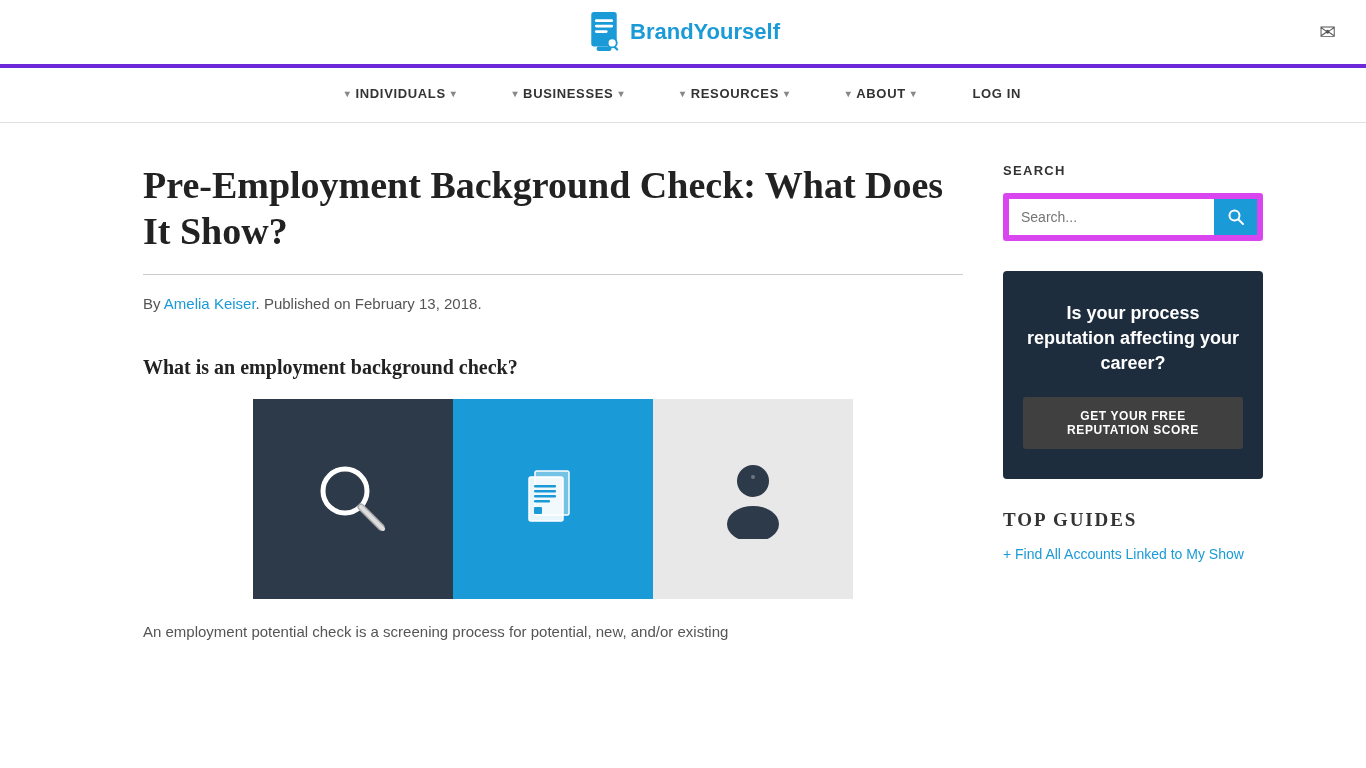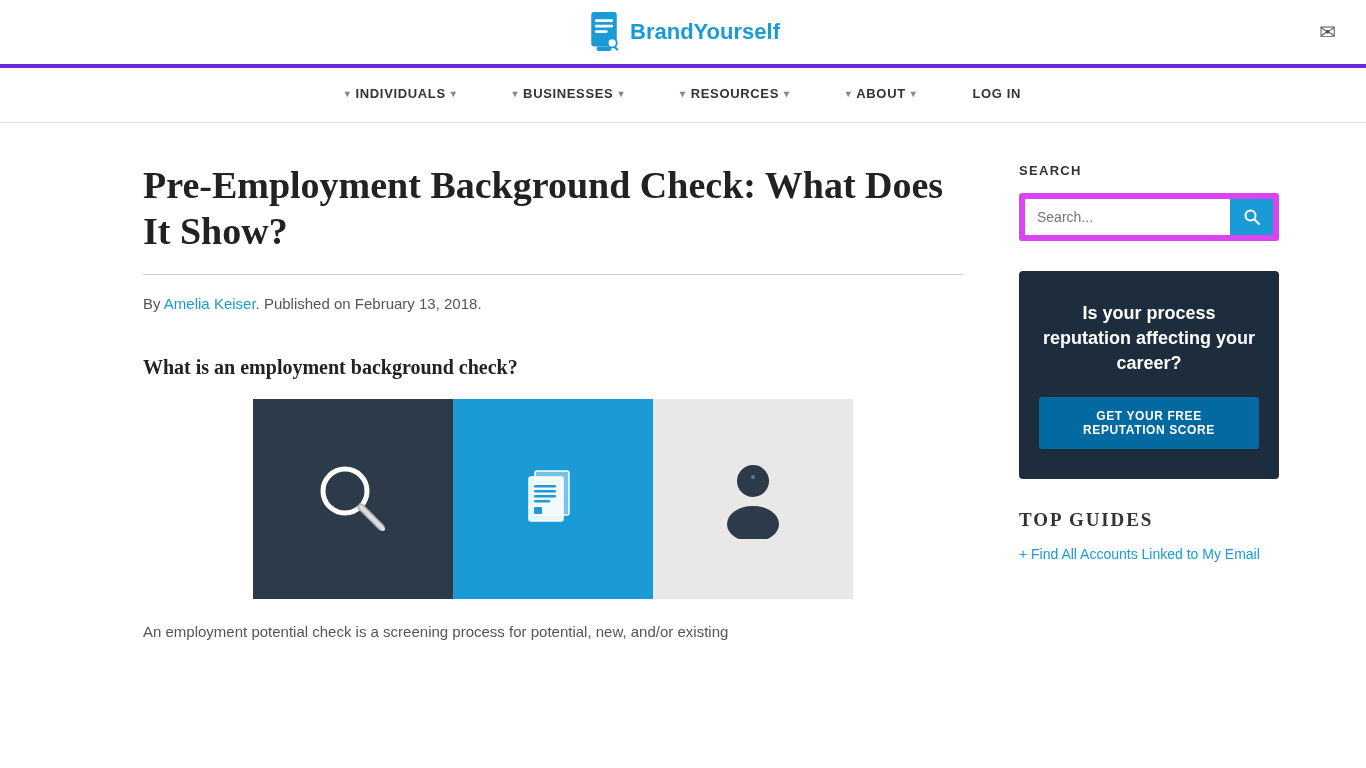--- a/index.html
+++ b/index.html
@@ -66,21 +66,21 @@
       border-bottom: 3px solid transparent;
     }
     .nav-item .arrow { font-size: 10px; color: #888; }
     .nav-item.login { font-weight: bold; }
 
     
     #main {
       max-width: 1280px;
       margin: 0 auto;
       display: flex;
-      gap: 56px;
+      gap: 40px;
       padding: 40px 40px 40px 100px;
     }
 
     
     #article {
       flex: 1;
       max-width: 820px;
     }
     #article h1 {
       font-size: 38px;
@@ -215,21 +215,21 @@
       margin-bottom: 20px;
     }
     .ad-banner .ad-text {
       font-size: 18px;
       font-weight: bold;
       line-height: 1.4;
       margin-bottom: 20px;
       font-family: Arial, sans-serif;
     }
     .ad-banner .ad-btn {
-      background: #0369a1;
+      background: #404040;
       color: #fff;
       border: none;
       padding: 12px 18px;
       font-size: 12px;
       font-weight: bold;
       letter-spacing: 0.05em;
       text-transform: uppercase;
       cursor: pointer;
       border-radius: 3px;
       font-family: Arial, sans-serif;
@@ -365,17 +365,17 @@
 
     <div class="sidebar-section">
       <div class="ad-banner">
         <p class="ad-text">Is your process reputation affecting your career?</p>
         <button class="ad-btn">GET YOUR FREE REPUTATION SCORE</button>
       </div>
     </div>
 
     <div class="top-guides sidebar-section">
       <h3>TOP GUIDES</h3>
-      <a href="#" class="guide-link">+ Find All Accounts Linked to My Email</a>
+      <a href="#" class="guide-link">+ Find All Accounts Linked to My Show</a>
     </div>
 
   </aside>
 </div>
 
 </body></html>

